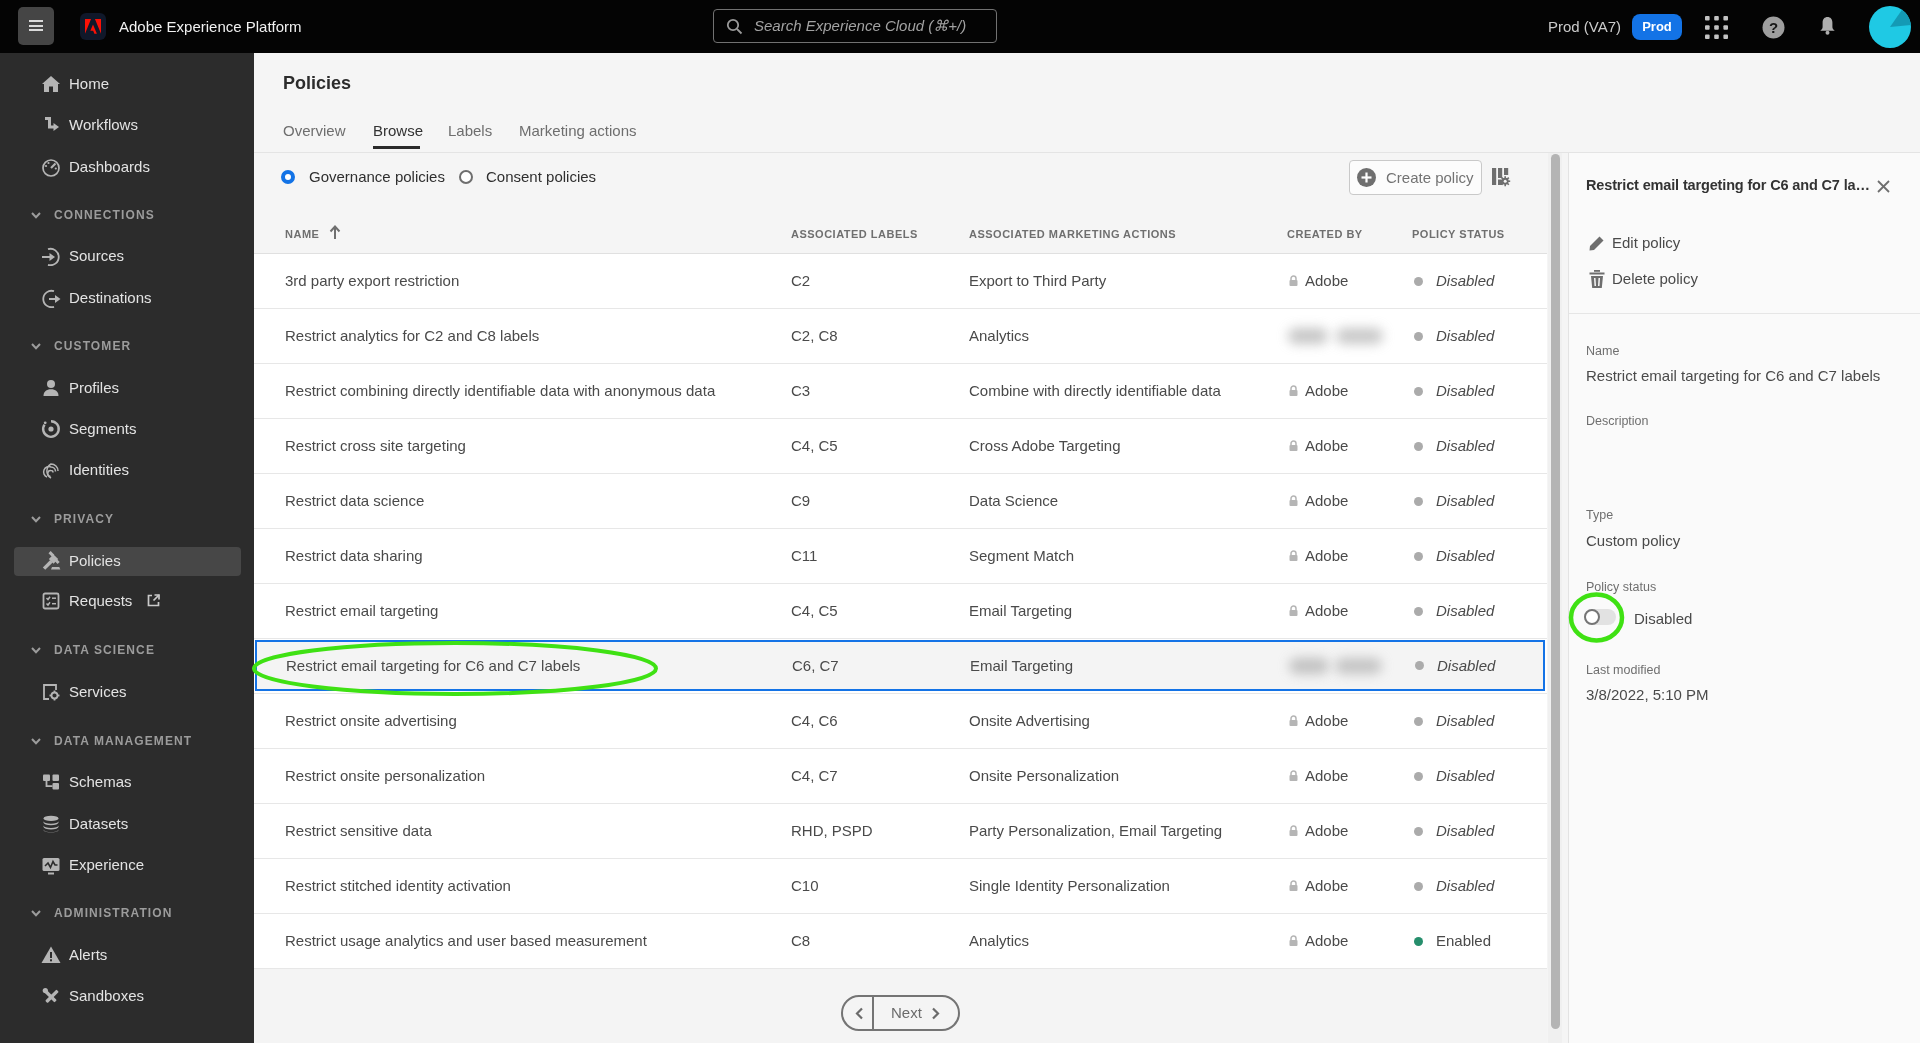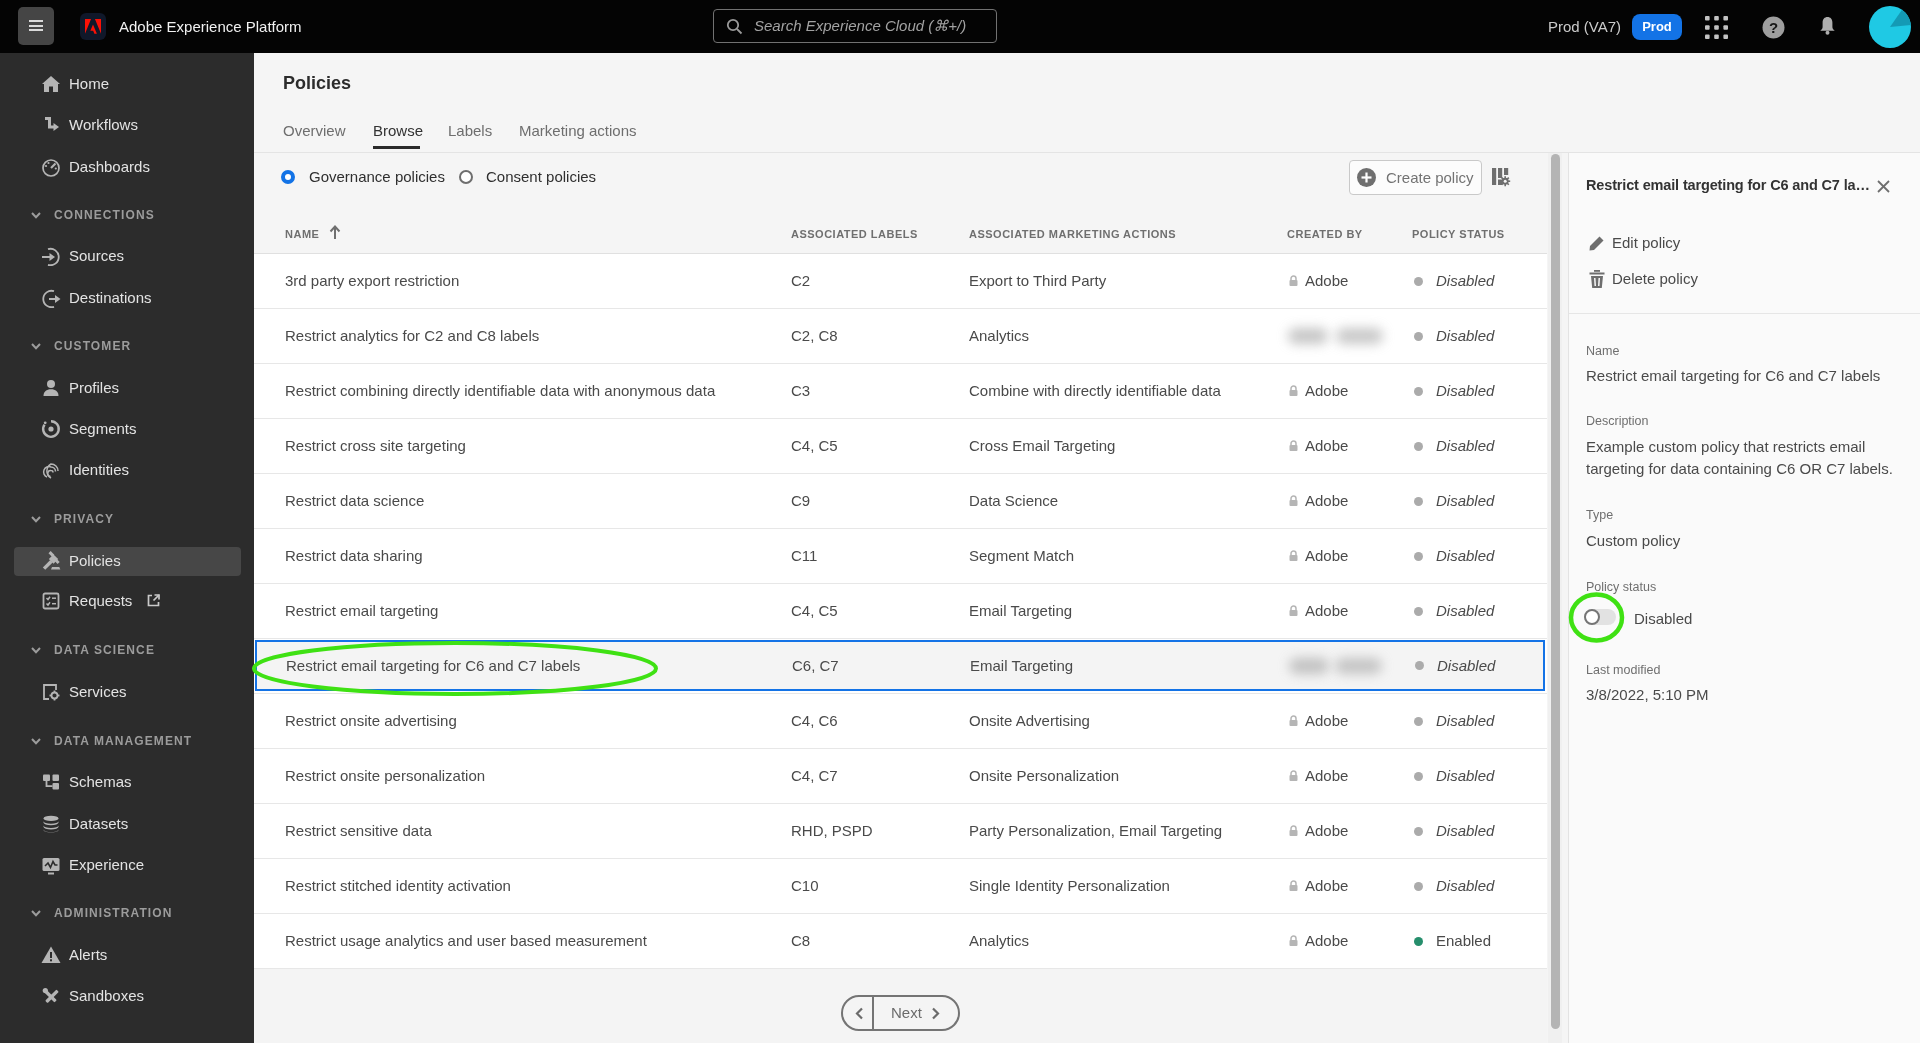--- a/index.html
+++ b/index.html
@@ -390,21 +390,21 @@
           <path fill="none" stroke="#b5b5b5" stroke-width="1.5" d="M3 5 L3 3.5 A2.5 2.5 0 0 1 8 3.5 L8 5"></path>
           <rect x="1.5" y="5" width="8" height="6" rx="1" fill="#b5b5b5"></rect>
         </svg>
         <span class="cby">Adobe</span>
         <span class="dot"></span>
         <span class="stx">Disabled</span>
       </div>
     <div class="row">
         <span class="c1">Restrict cross site targeting</span>
         <span class="c2">C4, C5</span>
-        <span class="c3">Cross Email Targeting</span>
+        <span class="c3">Cross Adobe Targeting</span>
         <svg class="lock" viewBox="0 0 11 12">
           <path fill="none" stroke="#b5b5b5" stroke-width="1.5" d="M3 5 L3 3.5 A2.5 2.5 0 0 1 8 3.5 L8 5"></path>
           <rect x="1.5" y="5" width="8" height="6" rx="1" fill="#b5b5b5"></rect>
         </svg>
         <span class="cby">Adobe</span>
         <span class="dot"></span>
         <span class="stx">Disabled</span>
       </div>
     <div class="row">
         <span class="c1">Restrict data science</span>
@@ -548,21 +548,20 @@
           <rect x="5" y="0" width="6" height="1.8"></rect>
           <path d="M2 6 L14 6 L12.8 18 L3.2 18 Z M5 8 L5.5 16 L7 16 L6.5 8 Z M9.5 8 L9 16 L10.5 16 L11 8 Z" fill-rule="evenodd"></path>
         </g>
       </svg>
     <span class="tx">Delete policy</span>
   </div>
   <div id="psep"></div>
   <div class="lab" style="top:191px">Name</div>
   <div class="val" style="top:214px">Restrict email targeting for C6 and C7 labels</div>
   <div class="lab" style="top:261px">Description</div>
-  <div class="val" style="top:283px;width:325px;line-height:22px">Example custom policy that restricts email targeting for data containing C6 OR C7 labels.</div>
   <div class="lab" style="top:355px">Type</div>
   <div class="val" style="top:379px">Custom policy</div>
   <div class="lab" style="top:427px">Policy status</div>
   <div id="toggle"></div>
   <div id="knob"></div>
   <div class="val" style="left:65px;top:457px">Disabled</div>
   <div class="lab" style="top:510px">Last modified</div>
   <div class="val" style="top:533px">3/8/2022, 5:10 PM</div>
 </div>
 <svg id="anno" viewBox="0 0 1920 1043">

